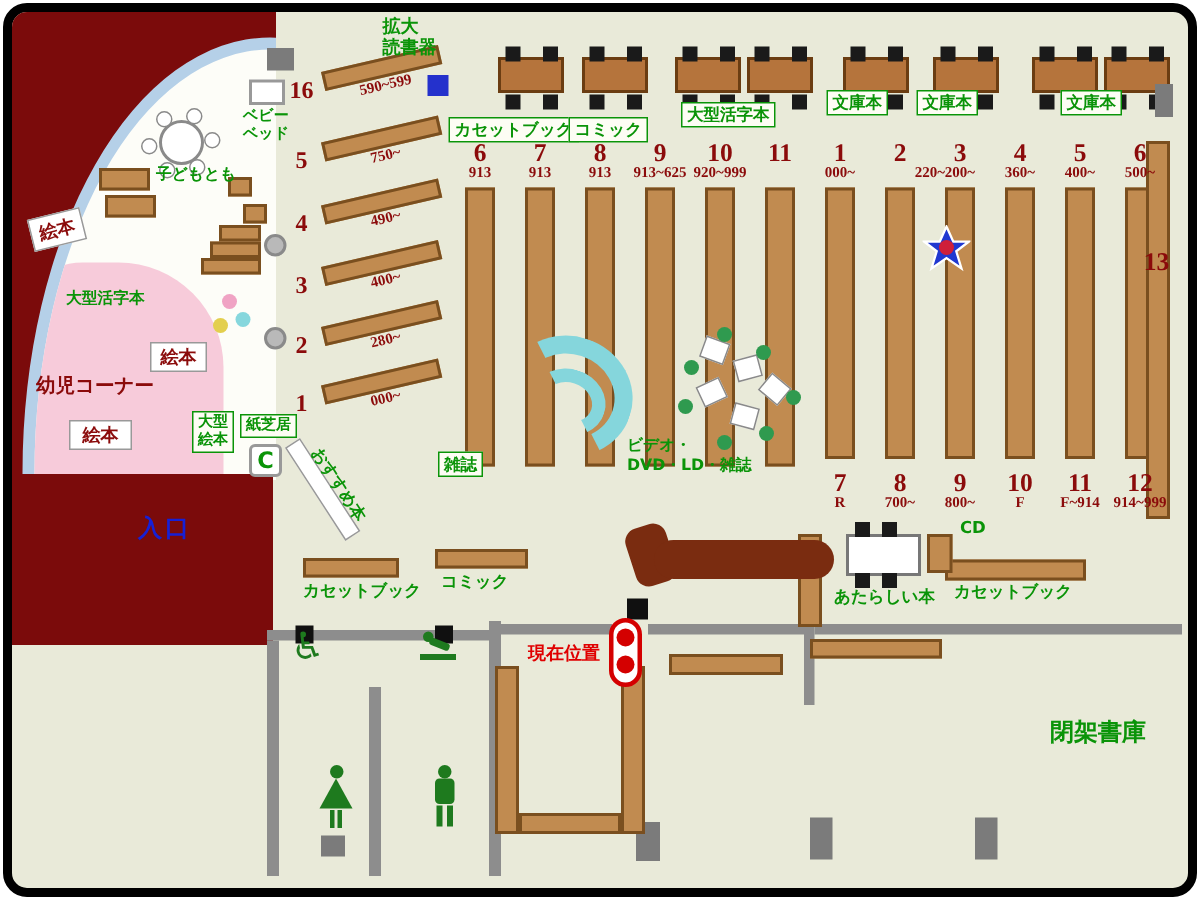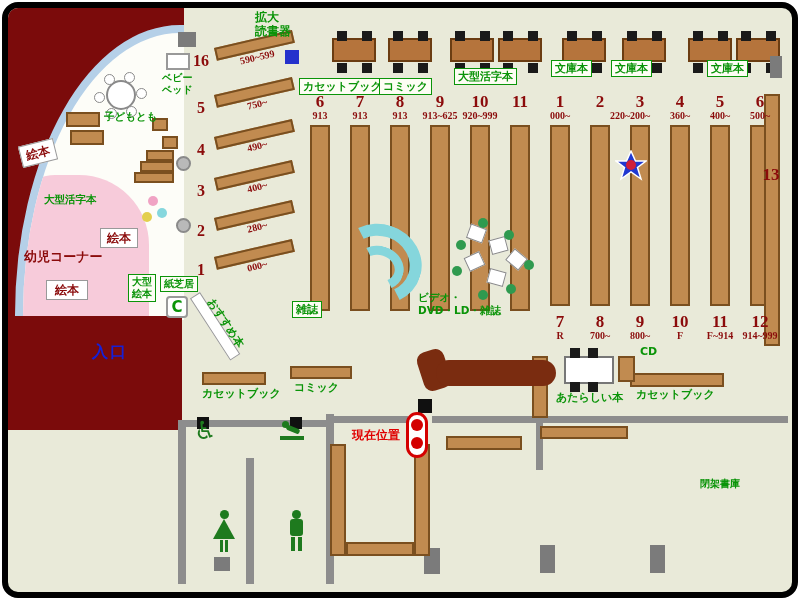--- a/index.html
+++ b/index.html
@@ -101,21 +101,21 @@
   <div class="chair" style="left:562px;top:340px"></div>
   <div class="chair" style="left:580px;top:340px"></div>
   <div class="chair" style="left:562px;top:374px"></div>
   <div class="chair" style="left:580px;top:374px"></div>
   <div class="counter" style="left:412px;top:342px;width:28px;height:40px;transform:rotate(-18deg)"></div>
   <div class="counter" style="left:428px;top:352px;width:120px;height:26px;border-radius:13px"></div>
 
   <div class="glabel" style="left:194px;top:379px">カセットブック</div>
   <div class="glabel" style="left:286px;top:373px">コミック</div>
   <div class="rlabel" style="left:344px;top:419px">現在位置</div>
-  <div class="glabel" style="left:692px;top:470px;font-size:10px">閉架書庫</div>
+  <div class="glabel" style="left:692px;top:470px;font-size:16px">閉架書庫</div>
 
   <div class="ehon" style="left:12px;top:134px;width:36px;height:22px;transform:rotate(-14deg)">絵本</div>
   <div class="ehon" style="left:92px;top:220px;width:38px;height:20px">絵本</div>
   <div class="ehon" style="left:38px;top:272px;width:42px;height:20px">絵本</div>
   <div class="mlabel" style="left:16px;top:240px;font-size:13px">幼児コーナー</div>
   <div class="glabel" style="left:36px;top:185px;font-size:10.5px">大型活字本</div>
   <div class="glabel" style="left:96px;top:102px;font-size:10.5px">子どもとも</div>
   <div class="glabel" style="left:154px;top:64px;font-size:10px">
     <span>ベビー</span><br>
     <span>ベッド</span>

